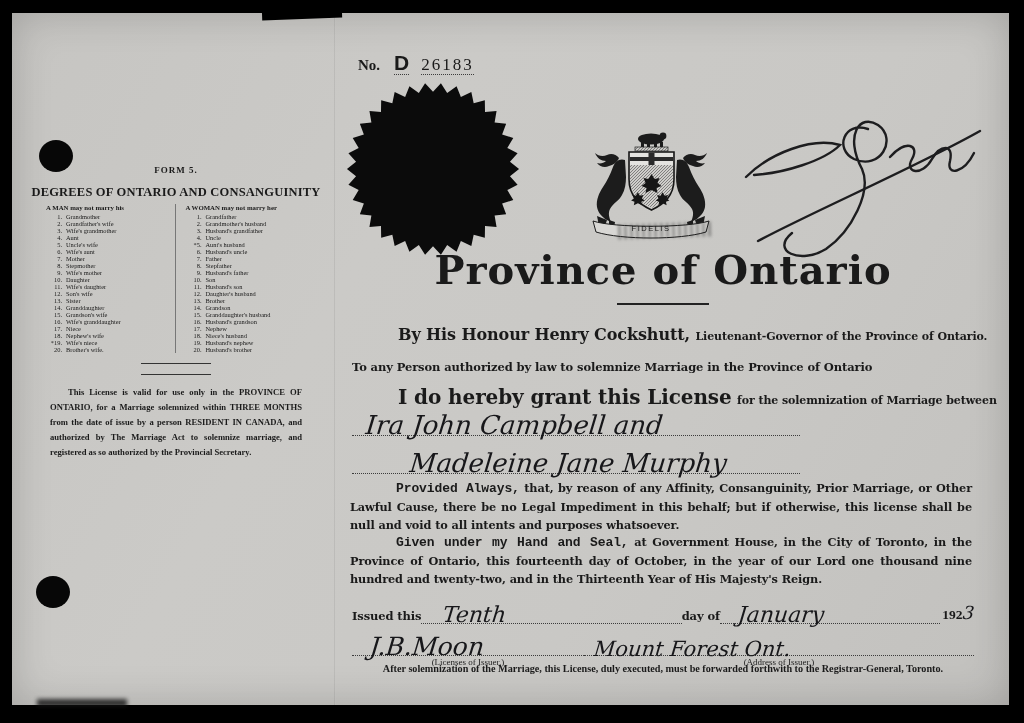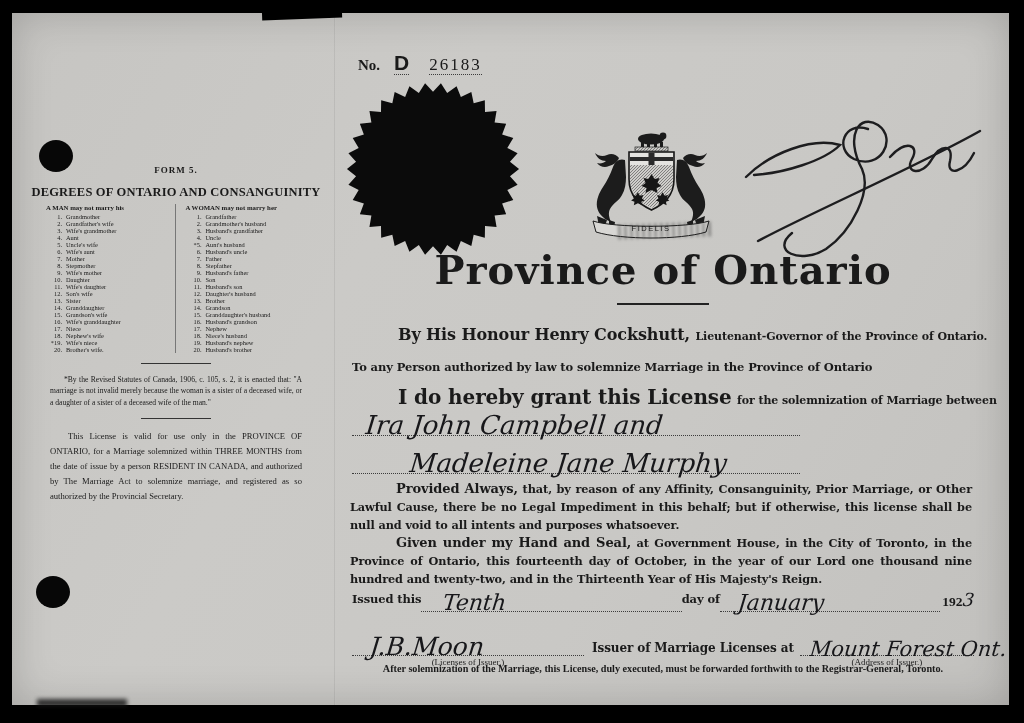--- a/index.html
+++ b/index.html
@@ -23,33 +23,33 @@
   .form5 .sub{font-size:10.5px;font-weight:bold;width:215px;margin:0 auto 14px auto;line-height:1.45;}
   .cols{display:flex;text-align:left;width:276px;margin:0 auto;}
   .col{width:50%;padding:0 2px 0 8px;}
   .col.right{border-left:1px solid #777;padding-left:10px;}
   .colhead{font-size:6.8px;font-weight:bold;margin-bottom:2px;white-space:nowrap;}
   .li{display:flex;font-size:6.4px;line-height:7px;white-space:nowrap;}
   .li .n{width:16px;text-align:right;margin-right:4px;flex:none;}
   .rule{height:1px;background:#333;width:70px;margin:10px auto;}
   .note{font-size:7.6px;text-align:justify;width:252px;margin:0 auto 8px auto;line-height:1.5;}
   .note .ind{display:inline-block;width:14px;}
-  .validity{font-size:8.6px;font-weight:normal;text-align:justify;width:252px;margin:6px auto 0 auto;line-height:1.75;}
+  .validity{font-size:8.6px;font-weight:bold;text-align:justify;width:252px;margin:6px auto 0 auto;line-height:1.75;}
 
   
   .main{position:absolute;left:338px;top:0;width:626px;}
   .bl{font-family:"DejaVu Serif","Liberation Serif",serif;font-weight:bold;letter-spacing:-.1px;}
   .hand{font-family:"DejaVu Serif","Liberation Serif",serif;font-style:italic;color:#17171a;
         transform:skewX(-6deg);display:inline-block;}
   .dot{border-bottom:1.6px dotted #3c3c3c;}
 
   .no-row{position:absolute;left:8px;top:38px;}
   .no-label{font-size:15px;font-weight:bold;}
   .no-series{font-size:21px;font-weight:bold;font-family:"Liberation Sans",sans-serif;margin-left:10px;}
-  .no-num{font-size:17px;letter-spacing:2px;margin-left:16px;}
+  .no-num{font-size:17px;letter-spacing:2px;margin-left:8px;}
 
   .seal{position:absolute;left:-5px;top:68px;width:176px;height:176px;}
   .coat{position:absolute;left:225px;top:113px;width:152px;height:114px;}
   .stamp{position:absolute;left:268px;top:210px;width:96px;height:15px;opacity:.4;
          background:repeating-linear-gradient(90deg,#2c2c2c 0 3px,transparent 3px 6px);
          filter:blur(1.4px);transform:rotate(-2deg);}
   .dsig{position:absolute;left:390px;top:100px;width:246px;height:158px;}
   .dsig svg{overflow:visible;}
   .deputy-label{position:absolute;left:22px;top:74px;font-size:12.5px;white-space:nowrap;}
 
@@ -65,25 +65,25 @@
   .grantline .big{font-size:20px;}
   .grantline .small{font-size:11px;}
 
   .wline{position:absolute;left:2px;width:448px;height:30px;}
   .wline .hand{position:absolute;bottom:-5px;font-size:26px;white-space:nowrap;}
   .w1{top:392px;}
   .w2{top:430px;}
 
   .para{position:absolute;left:0;width:622px;text-align:justify;font-size:11.3px;
         line-height:1.55;margin:0;text-indent:46px;}
-  .para .lead{font-size:13px;}
+  .para .lead{font-size:13px;font-family:Liberation Mono, monospace;}
   .p1{top:466px;}
   .p2{top:520px;}
 
-  .issued-row{position:absolute;left:2px;top:574px;width:622px;display:flex;align-items:center;}
+  .issued-row{position:absolute;left:2px;top:586px;width:622px;display:flex;align-items:flex-end;}
   .issued-row .lbl{font-size:11.5px;white-space:nowrap;padding-bottom:1px;}
   .fill{position:relative;height:24px;}
   .fill .hand{position:absolute;bottom:-4px;font-size:22px;white-space:nowrap;}
   .fill-day{flex:1.18;}
   .fill-month{flex:1;}
   .yearwrap{white-space:nowrap;padding-bottom:1px;margin-left:2px;}
   .year-printed{font-size:13.5px;font-weight:bold;}
   .year-digit{font-size:18px;}
 
   .sig-row{position:absolute;left:2px;top:612px;width:622px;display:flex;align-items:flex-end;}
@@ -318,21 +318,20 @@
 
             <div class="li">
               <span class="n">20.</span>
               <span class="t">Husband's  brother</span>
             </div>
           </div>
       </div>
     </div>
 
     <div class="rule"></div>
-    <div class="note"><span class="ind"></span><span>*By the Revised Statutes of Canada, 1906, c. 105, s. 2, it is enacted that: "A marriage is not invalid merely because the woman is a sister of a deceased wife, or a daughter of a sister of a deceased wife of the man."</span></div>
     <div class="rule"></div>
     <div class="validity"><span class="ind" style="display:inline-block;width:18px;"></span><span>This License is valid for use only in the PROVINCE OF ONTARIO, for a Marriage solemnized within THREE MONTHS from the date of issue by a person RESIDENT IN CANADA, and authorized by The Marriage Act to solemnize marriage, and registered as so authorized by the Provincial Secretary.</span></div>
   </div>
 
   <div class="main">
 
     <div class="no-row">
       <span class="no-label">No.</span>
       <span class="no-series dot">D</span>
       <span class="no-num dot">26183</span>
@@ -445,21 +444,20 @@
       <span class="yearwrap">
         <span class="year-printed">192</span><span class="year-digit hand">3</span>
       </span>
     </div>
 
     <div class="sig-row">
       <span class="sigcell sig-fill dot">
         <span class="hand" style="left:18px;">J.B.Moon</span>
         <span class="caption">(Licenses of Issuer.)</span>
       </span>
-      <span class="issuer-label bl">Issuer of Marriage Licenses at</span>
       <span class="sigcell addr-fill dot">
         <span class="hand" style="left:10px;">Mount Forest Ont.</span>
         <span class="caption">(Address of Issuer.)</span>
       </span>
     </div>
 
     <div class="footer">After solemnization of the Marriage, this License, duly executed, must be forwarded forthwith to the Registrar-General, Toronto.</div>
   </div>
 </div>
 

